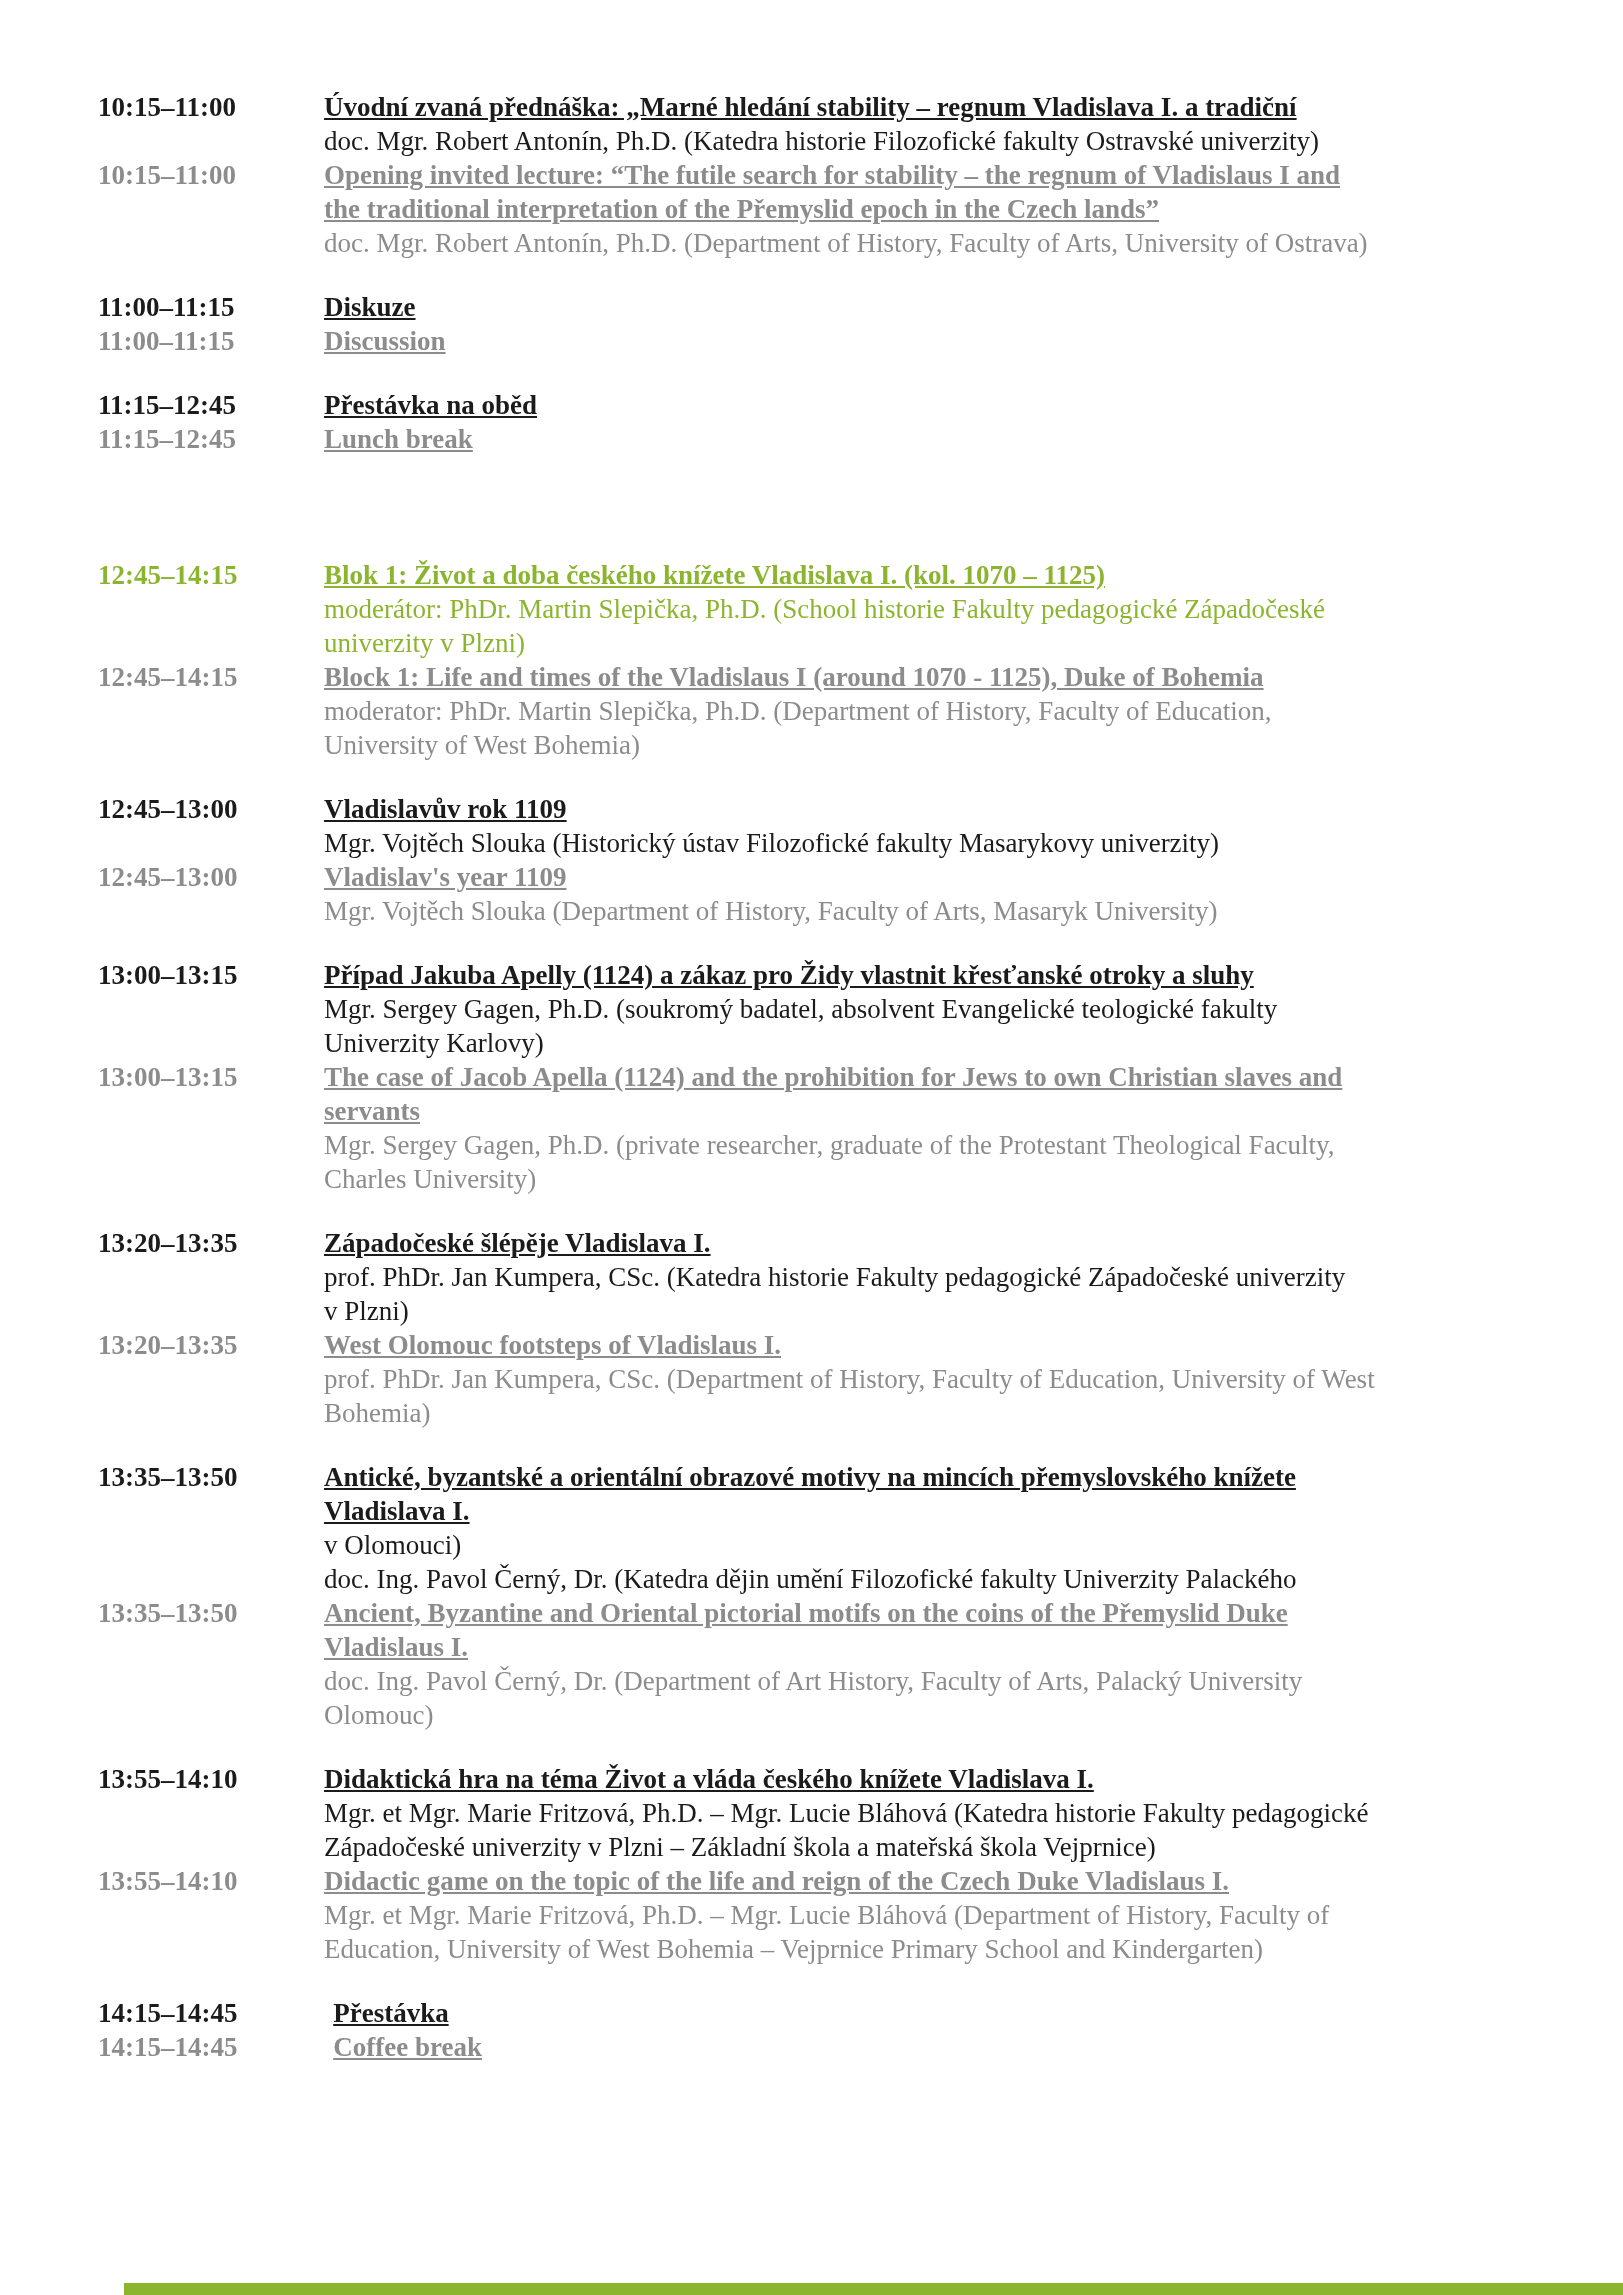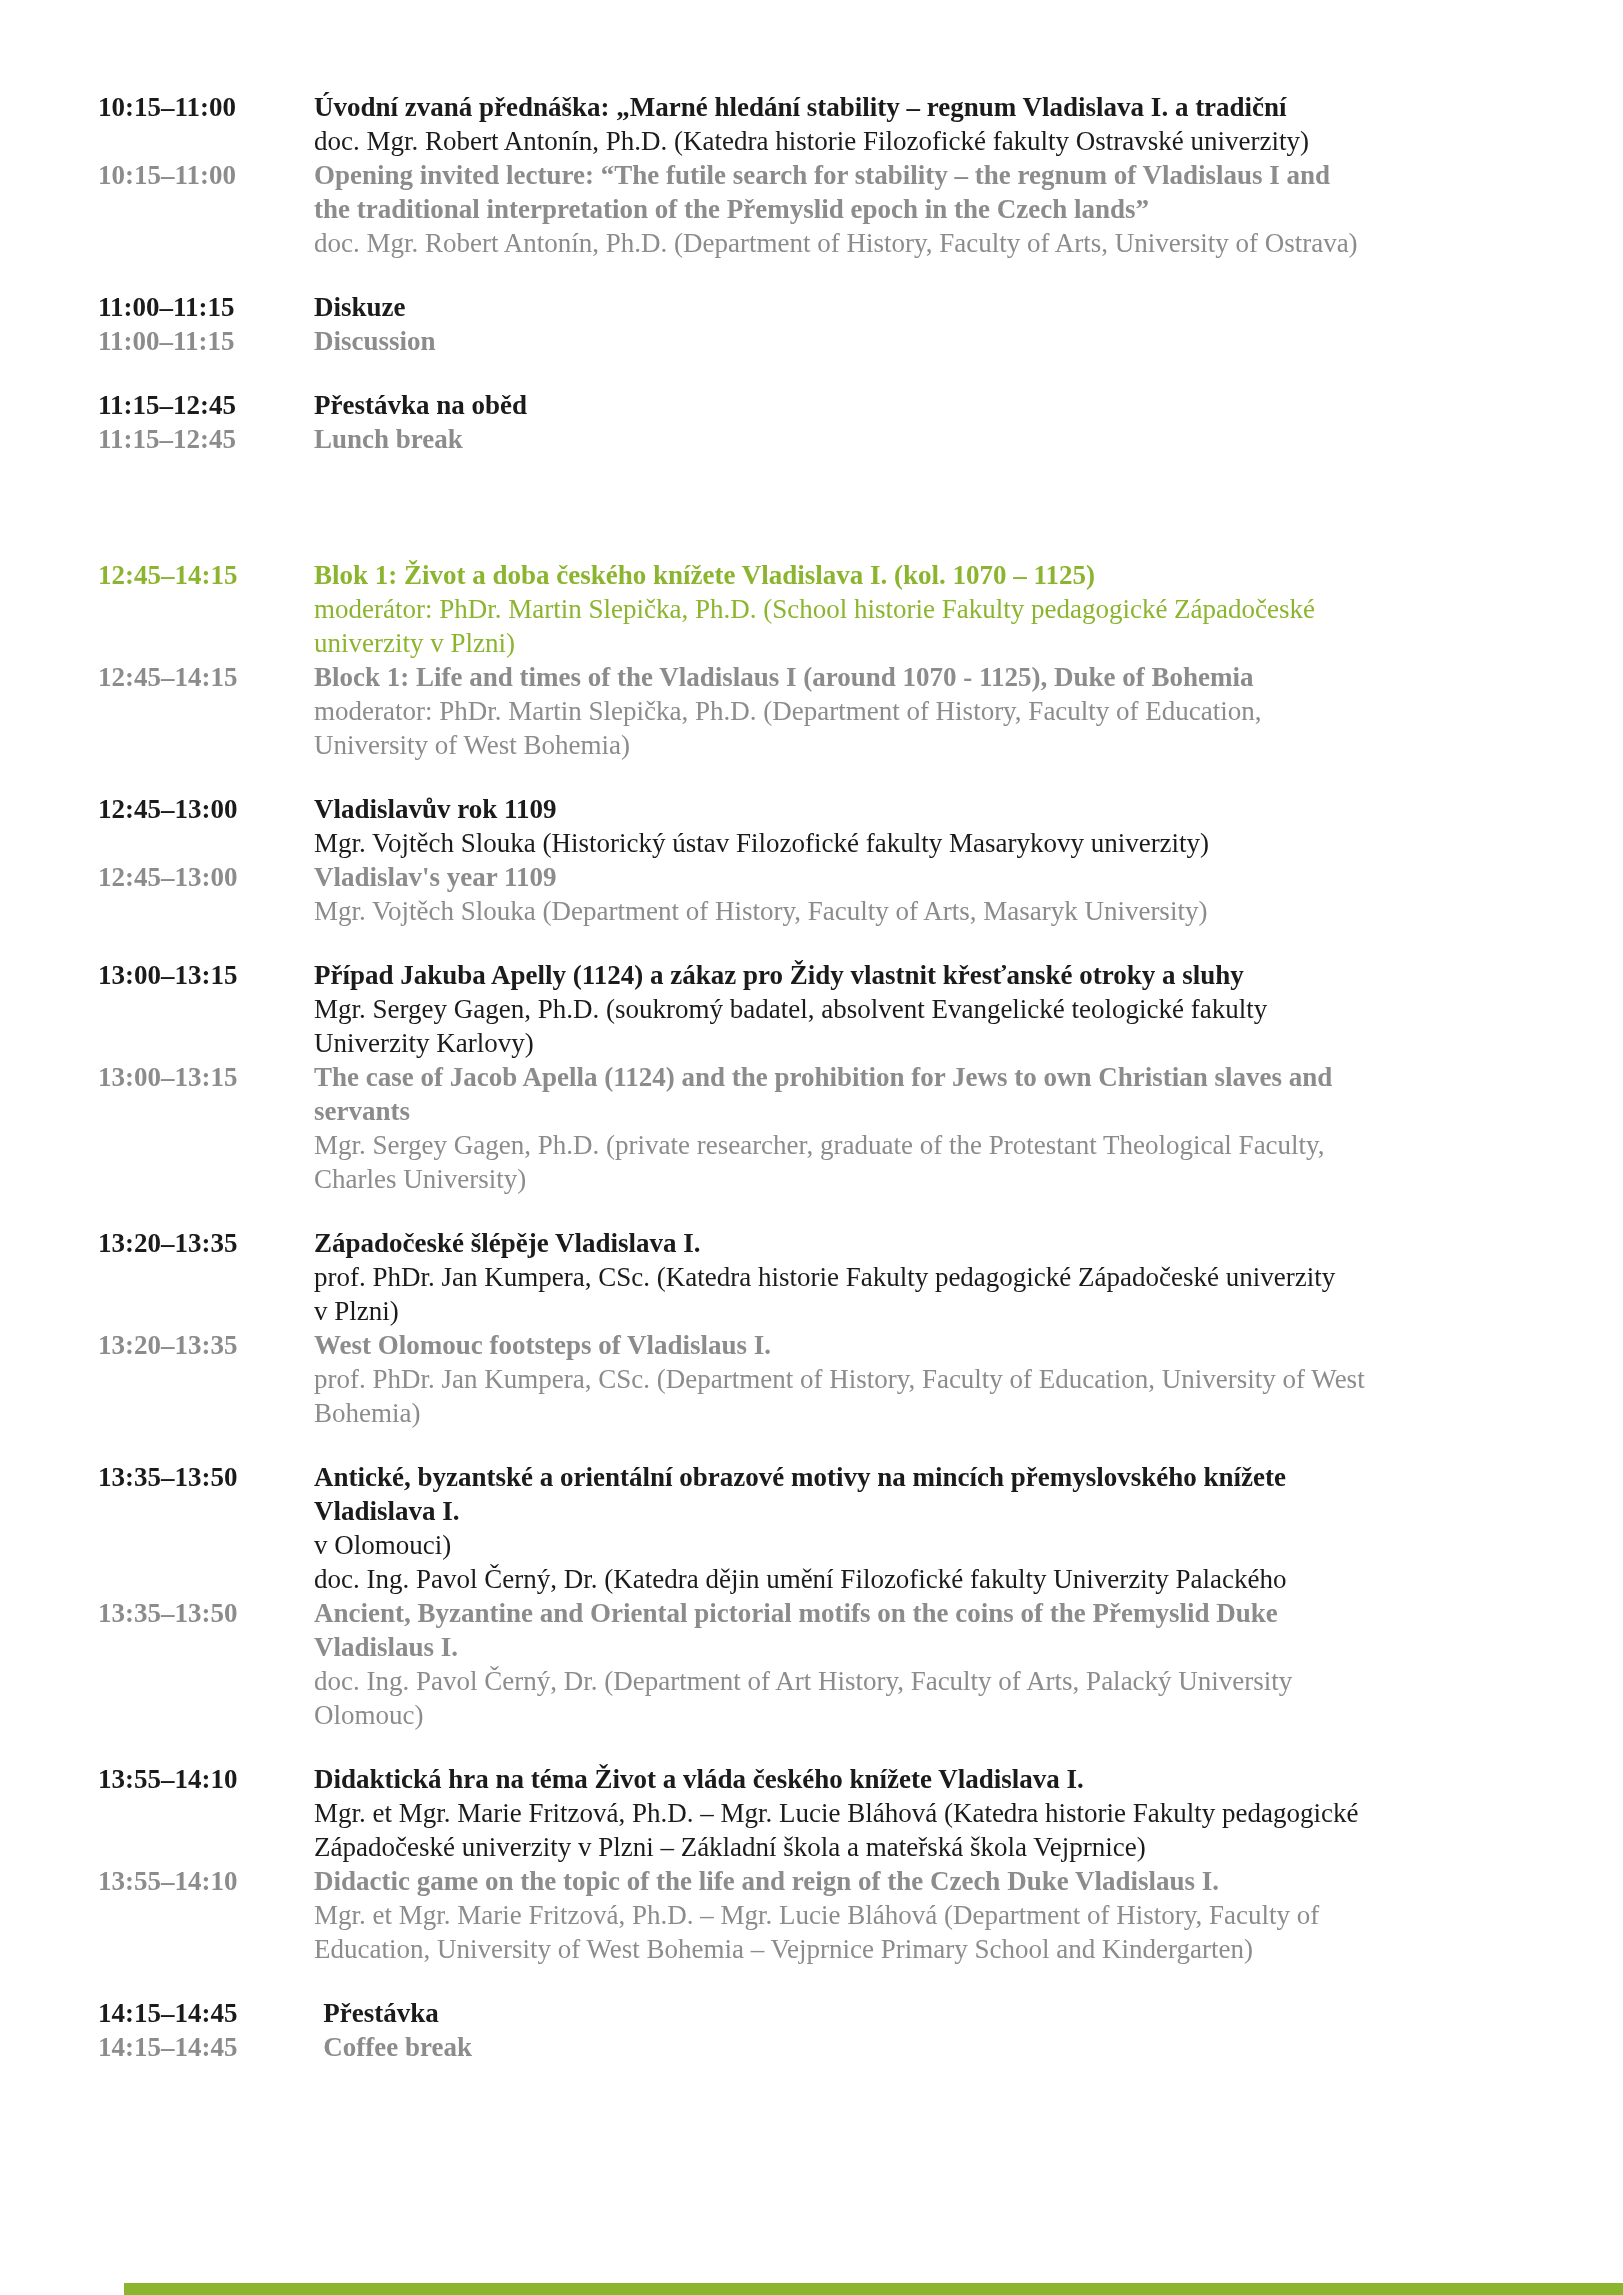--- a/index.html
+++ b/index.html
@@ -20,25 +20,26 @@
   }
   .page{
     padding:90px 98px 0 98px;
   }
   .group{margin:0 0 30px 0;}
   .group.big-gap{margin-top:102px;}
   .row{
     display:grid;
     grid-template-columns:216px 1fr;
     align-items:start;
+    gap:10px;
   }
   .time{font-weight:bold;white-space:nowrap;}
   .content{min-width:0;}
   .content p{margin:0;white-space:nowrap;}
-  .title p{font-weight:bold;}
+  .title p{font-weight:bold;text-decoration:underline;}
   .cz{color:var(--text_black);}
   .cz.green{color:var(--accent_green);}
   .en{color:var(--english_gray);}
   .indent .title p{padding-left:9.2px;}
   .footer-bar{
     position:absolute;
     left:124px;right:0;bottom:0;
     height:11.8px;
     background:var(--accent_green);
   }

